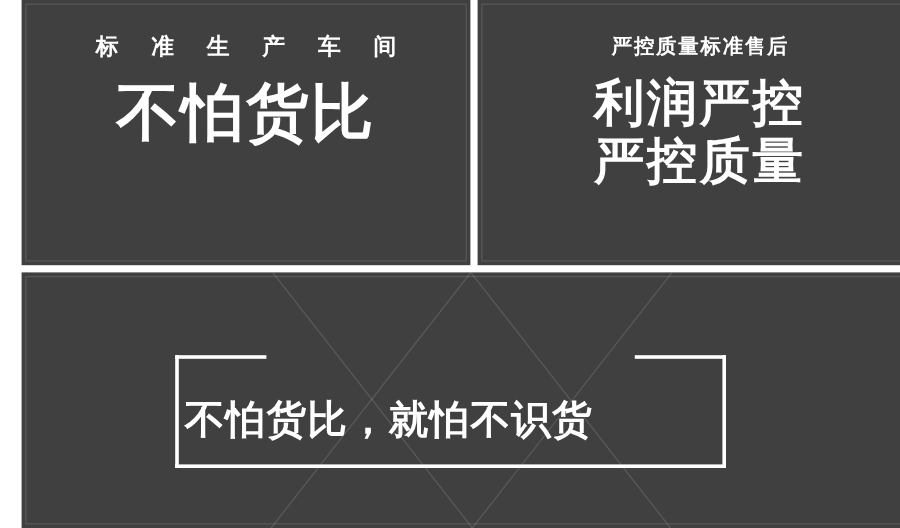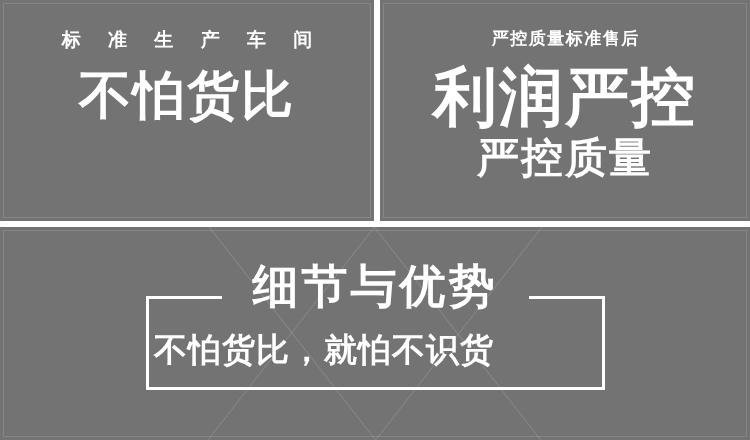--- a/index.html
+++ b/index.html
@@ -17,23 +17,24 @@
     position: relative;
     width: 750px;
     height: 440px;
     background: #ffffff;
     box-sizing: border-box;
   }
 
   
   .panel {
     position: absolute;
-    background: #737373;
+    background: #404040;
     box-sizing: border-box;
     overflow: hidden;
+    margin-left: 18px;
   }
   
   .panel::before {
     content: "";
     position: absolute;
     left: 3px; top: 3px; right: 3px; bottom: 3px;
     border: 1px solid rgba(255,255,255,0.13);
     pointer-events: none;
   }
 
@@ -78,21 +79,21 @@
   .headline {
     font-weight: 700;
     font-size: 52px;
     line-height: 1.09;
     letter-spacing: 2px;
     white-space: nowrap;
     color: #ffffff;
   }
   #headline1-left  { margin-top: 18px; }
   #headline2-left  { margin-top: 2px; }
-  #headline1-right { margin-top: 16px; font-size: 64px; }
+  #headline1-right { margin-top: 16px; font-size: 42px; }
   #headline2-right { margin-top: 2px;  font-size: 42px; }
 
   
   #bottom-inner {
     position: absolute;
     inset: 0;
     z-index: 3;
   }
   
   #deco-frame {
@@ -166,17 +167,16 @@
     <div class="diag d2"></div>
     <div class="diag d3"></div>
     <div class="diag d4"></div>
   </div>
 
   <div id="bottom-inner">
     <div id="deco-rule-left"></div>
     <div id="deco-rule-right"></div>
     <div id="deco-frame"></div>
 
-    <div id="bottom-title">细节与优势</div>
     <div id="bottom-subtitle">不怕货比，就怕不识货</div>
   </div>
 
 </div>
 
 </body></html>

